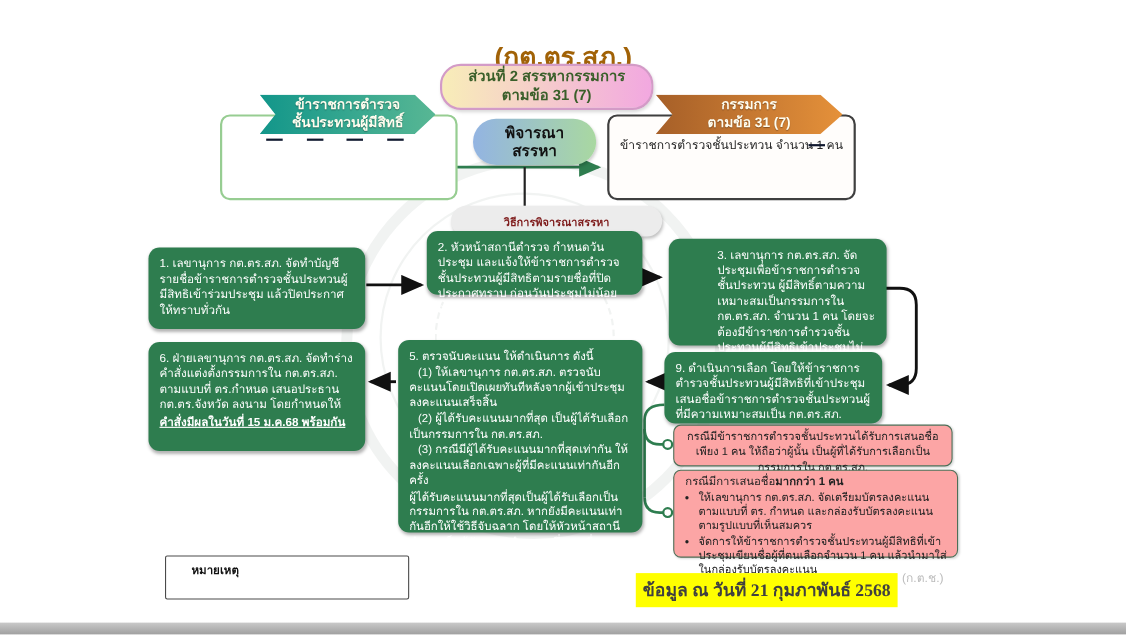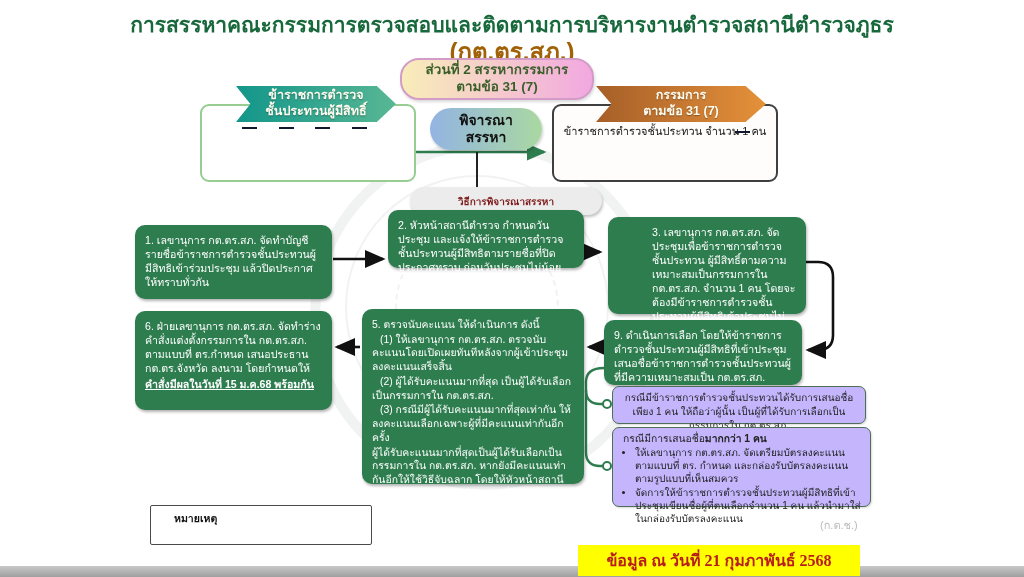--- a/index.html
+++ b/index.html
@@ -68,41 +68,41 @@
   .step2{left:388px;top:210px;width:196px;height:58px;}
   .step3{left:608px;top:217px;width:198px;height:97px;padding-left:44px;}
   .step4{left:604px;top:320px;width:198px;height:65px;}
   .step5{left:362px;top:309px;width:222px;height:175px;font-size:10.4px;}
   .step5 .p5{margin:0 0 1px 0;}
   .step5 .indent{text-indent:8px;}
   .step6{left:135px;top:311px;width:197px;height:99px;}
   .step6 .hl{font-weight:800;text-decoration:underline;margin-top:2px;}
 
   
-  .case-box{position:absolute;background:#c4b5fd;border:1.5px solid #4d6f57;border-radius:7px;
+  .case-box{position:absolute;background:#fca5a5;border:1.5px solid #4d6f57;border-radius:7px;
         color:#222;z-index:2;box-sizing:border-box;box-shadow:1px 1px 2px rgba(0,0,0,.15);}
   .case-a{left:612px;top:386px;width:254px;height:38px;padding:4px 8px;
         font-size:10px;line-height:1.4;text-align:center;}
   .case-b{left:612px;top:427px;width:259px;height:80px;padding:4px 8px 4px 6px;font-size:10px;line-height:1.3;}
   .case-b .hdr{font-size:10.3px;margin-left:4px;}
   .case-b .hdr b{font-weight:800;}
   .case-b ul{margin:1px 0 0 16px;padding:0;}
   .case-b li{margin-bottom:1px;}
 
   
   .footnote{position:absolute;left:150px;top:505px;width:222px;height:40px;
         background:#fff;border:1.5px solid #4a4a4a;border-radius:2px;display:flex;
         padding:4px 23px;font-size:10.5px;color:#333;box-sizing:border-box;z-index:2;}
   .footnote .lbl{font-weight:800;color:#111;margin-right:6px;white-space:nowrap;}
   .footnote .lines div{line-height:1.4;}
 
   
-  .date-strip{position:absolute;left:578px;top:521px;width:282px;height:31px;background:#ffff00;
+  .date-strip{position:absolute;left:578px;top:521px;width:238px;height:31px;background:#ffff00;
         display:flex;justify-content:center;align-items:center;font-size:16px;font-weight:800;
-        color:#b91c1c;z-index:3;font-family:"Liberation Serif","DejaVu Serif",serif;margin-top:24px;}
+        color:#404040;z-index:3;font-family:"Liberation Serif","DejaVu Serif",serif;}
   .ghost-text{position:absolute;left:820px;top:516px;font-size:11px;color:#bcbcbc;z-index:2;}
   .bottom-bar{position:absolute;left:0;bottom:0;width:100%;height:11px;
         background:linear-gradient(180deg,#c9c9c9,#9f9f9f);}
 
   svg.connectors{position:absolute;left:0;top:0;z-index:1;pointer-events:none;}
 </style>
 </head>
 <body>
 
 <div class="canvas">
@@ -135,21 +135,20 @@
 
     <path d="M360,347 L337,347" stroke="#111" stroke-width="2.6" fill="none" marker-end="url(#ahb)"></path>
 
     <path d="M604,368 Q586,368 586,382 L586,452" stroke="#2e7d4f" stroke-width="2.4" fill="none"></path>
     <path d="M586,390 Q586,404 600,404 L603,404" stroke="#2e7d4f" stroke-width="2.4" fill="none"></path>
     <path d="M586,452 Q586,466 600,466 L603,466" stroke="#2e7d4f" stroke-width="2.4" fill="none"></path>
     <circle cx="607" cy="404" r="4" fill="#fff" stroke="#2e7d4f" stroke-width="2"></circle>
     <circle cx="607" cy="466" r="4" fill="#fff" stroke="#2e7d4f" stroke-width="2"></circle>
   </svg>
 
-  <div class="title">การสรรหาคณะกรรมการตรวจสอบและติดตามการบริหารงานตำรวจสถานีตำรวจภูธร</div>
   <div class="subtitle">(กต.ตร.สภ.)</div>
 
   <div class="badge">
     <div>ส่วนที่ 2 สรรหากรรมการ</div>
     <div>ตามข้อ 31 (7)</div>
   </div>
 
   <div class="ribbon ribbon-teal">
     <div>ข้าราชการตำรวจ</div>
     <div>ชั้นประทวนผู้มีสิทธิ์</div>

